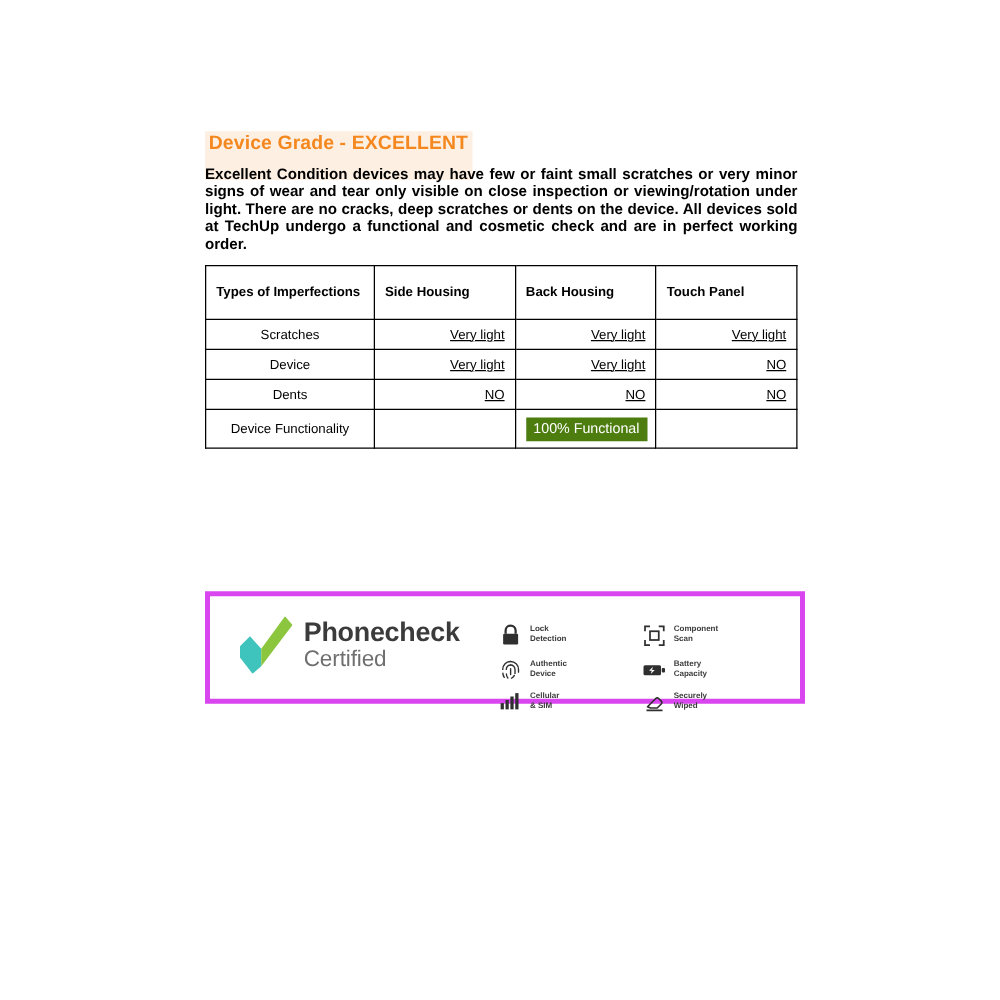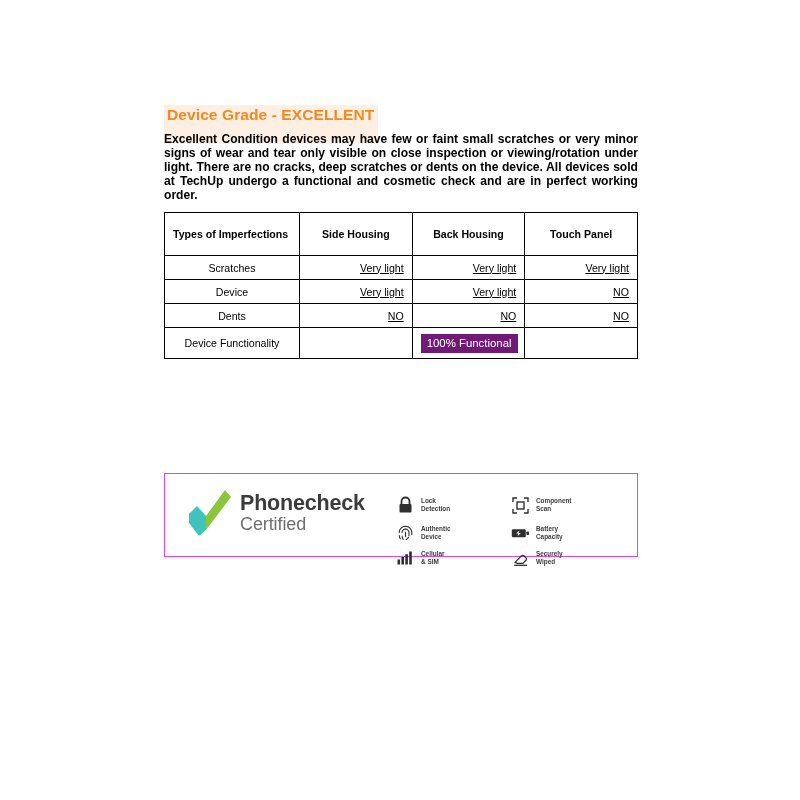--- a/index.html
+++ b/index.html
@@ -71,54 +71,54 @@
     font-weight: bold;
     height: 42px;
     padding: 0 8px;
   }
   .grade-table thead th.col-head-left {
     text-align: left;
     width: 118px;
     line-height: 14px;
   }
   .grade-table thead th.col-head-center {
-    text-align: center;
+    text-align: left;
   }
   .grade-table tbody td {
     height: 23px;
     padding: 0 8px;
   }
   .grade-table tbody td.label-cell {
     text-align: center;
   }
   .grade-table tbody td.value-cell {
     text-align: right;
     text-decoration: underline;
   }
   .grade-table tbody tr.func-row td {
     height: 30px;
   }
   .func-badge {
     display: inline-block;
-    background: #701a75;
+    background: #4d7c0f;
     color: #ffffff;
     font-size: 11.4px;
     padding: 2px 6px 3px 6px;
     line-height: 14px;
     white-space: nowrap;
   }
 
   
   .pc-panel {
     position: absolute;
     left: 164px;
     top: 473px;
     width: 472px;
     height: 82px;
-    border: 1px solid #d946ef;
+    border: 4px solid #d946ef;
     background: #ffffff;
   }
   .pc-logo {
     position: absolute;
     left: 24px;
     top: 16px;
     display: flex;
     align-items: center;
   }
   .pc-check {

